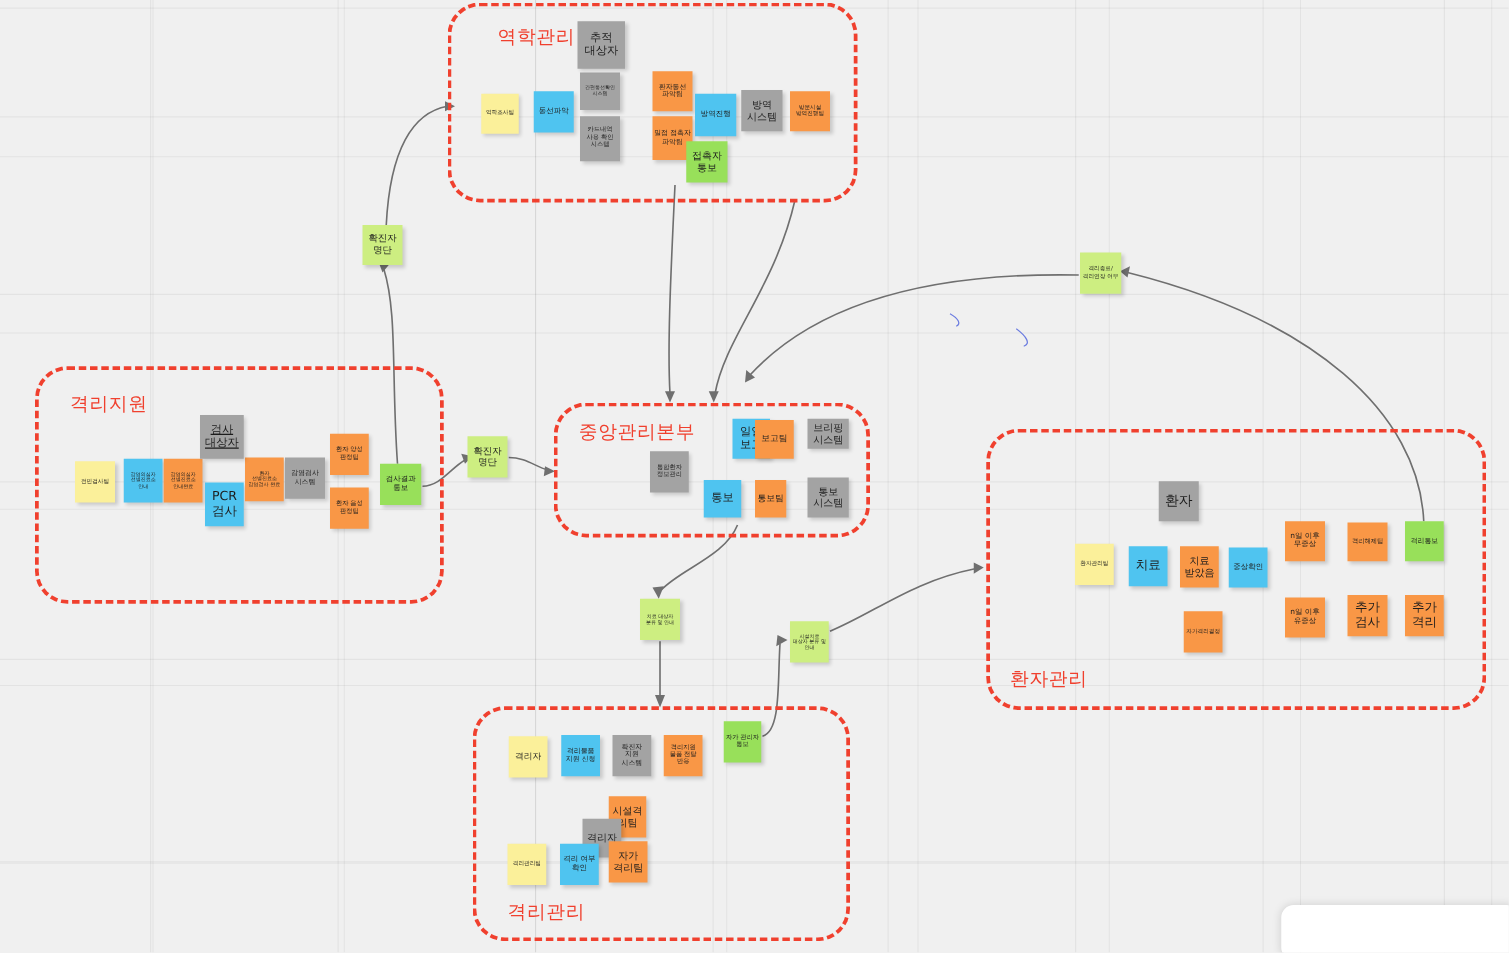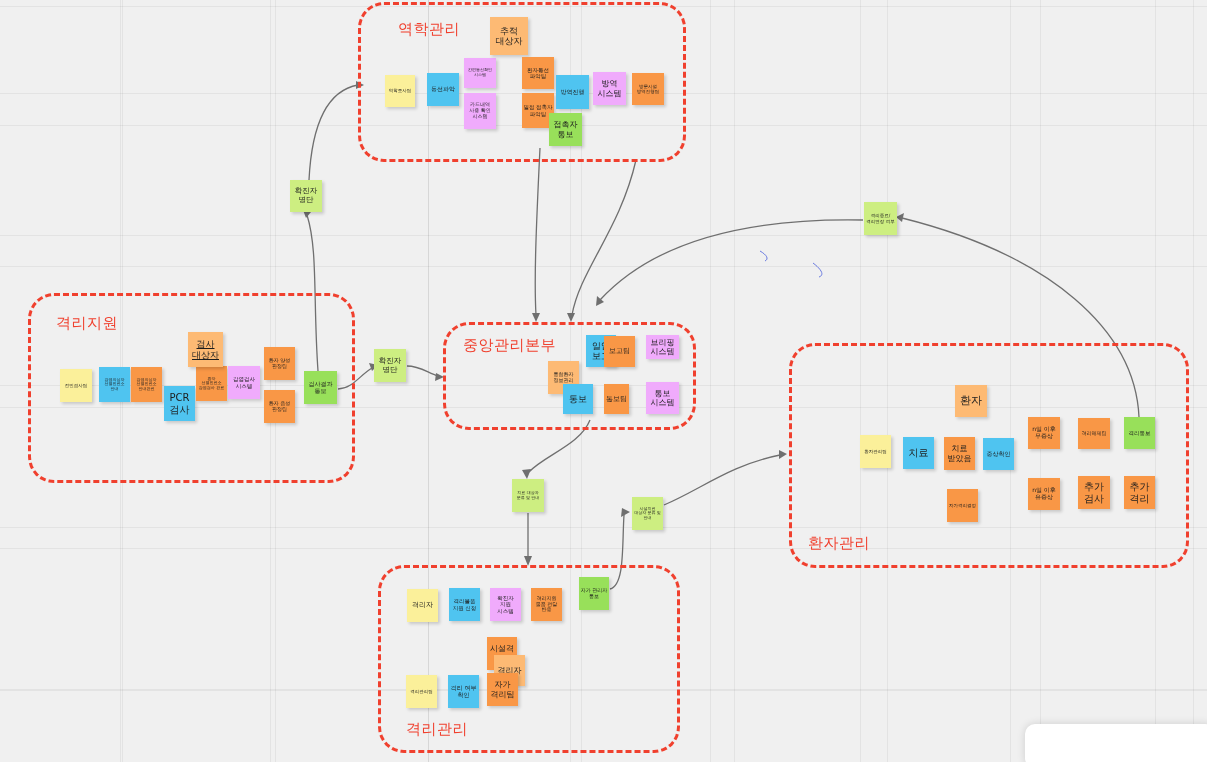--- a/index.html
+++ b/index.html
@@ -43,24 +43,24 @@
     display:flex;align-items:center;justify-content:center;
     text-align:center;
     color:#1d1d1d;
     line-height:1.15;
     box-shadow:2px 2px 3px rgba(0,0,0,.17);
     overflow:hidden;
     padding:1px;
     word-break:keep-all;
   }
   .c-yellow {background:#fbf09a;}
-  .c-gold   {background:#fdba74;margin-left:28px;}
+  .c-gold   {background:#a3a3a3;}
   .c-blue   {background:#4fc4f0;}
   .c-orange {background:#f99746;}
-  .c-pink   {background:#f0abfc;}
+  .c-pink   {background:#a3a3a3;}
   .c-green  {background:#98e05a;}
   .c-lgreen {background:#cdee81;}
 
   
   svg#wires{position:absolute;inset:0;width:1207px;height:762px;pointer-events:none;}
   svg#wires path{fill:none;stroke:#6f6f6f;stroke-width:1.3;}
   svg#wires .head{fill:#6f6f6f;stroke:none;}
 
   
   .scribble{position:absolute;pointer-events:none;}

